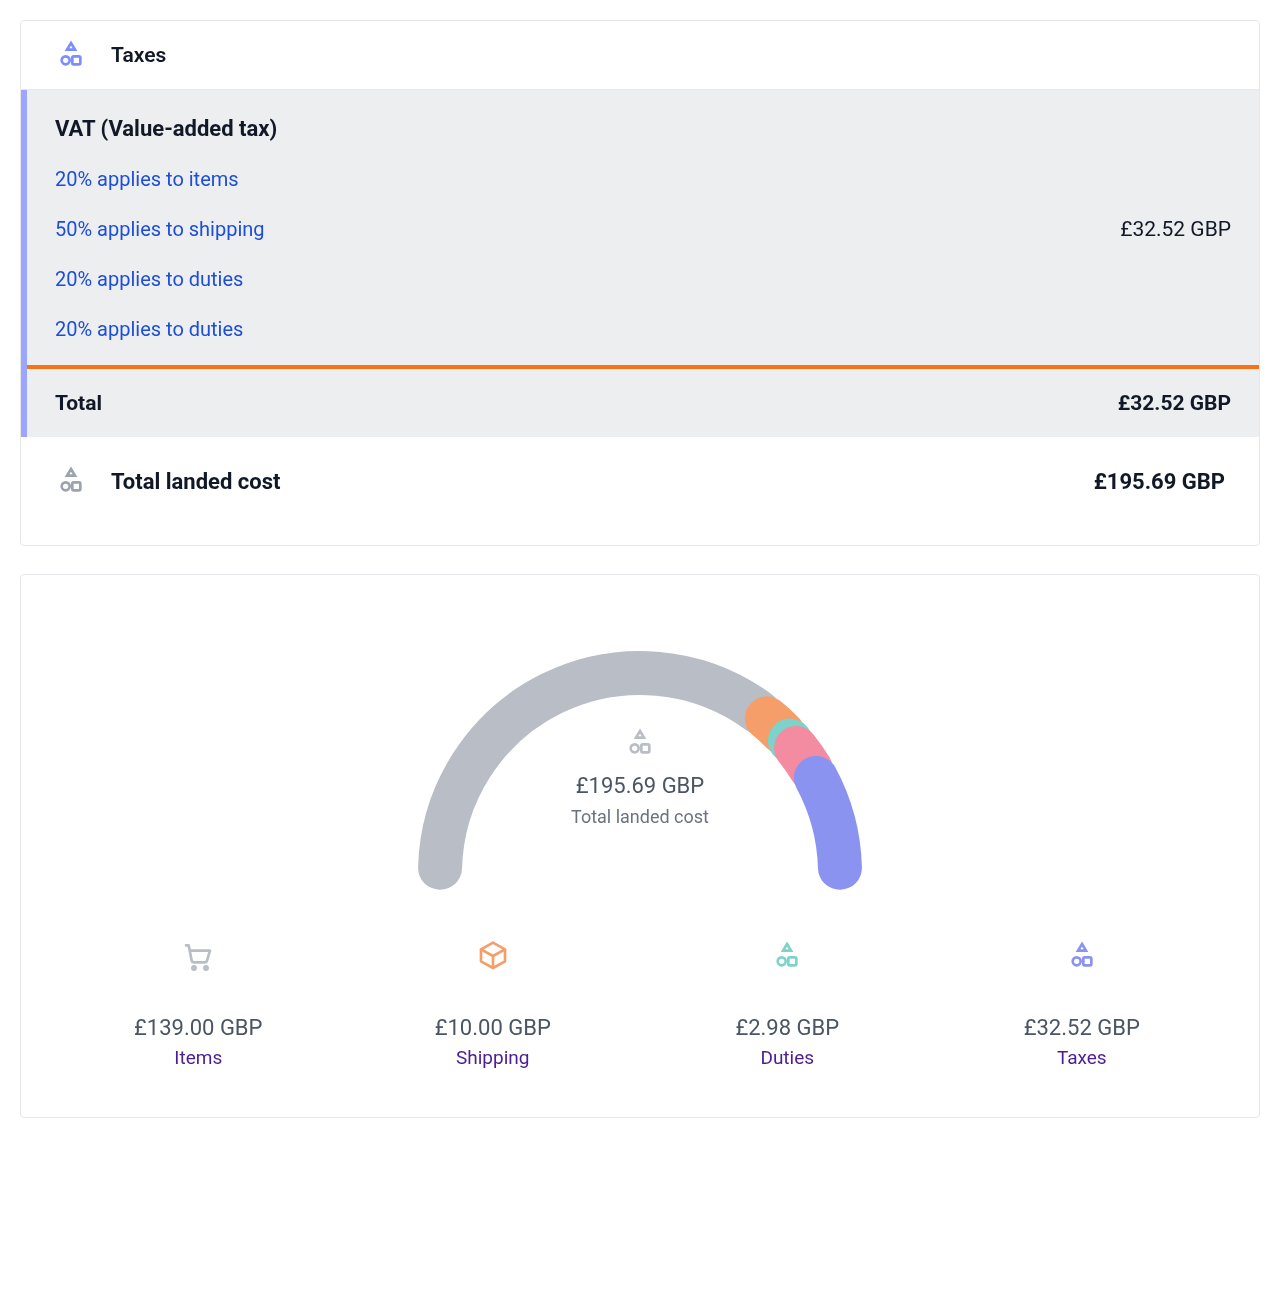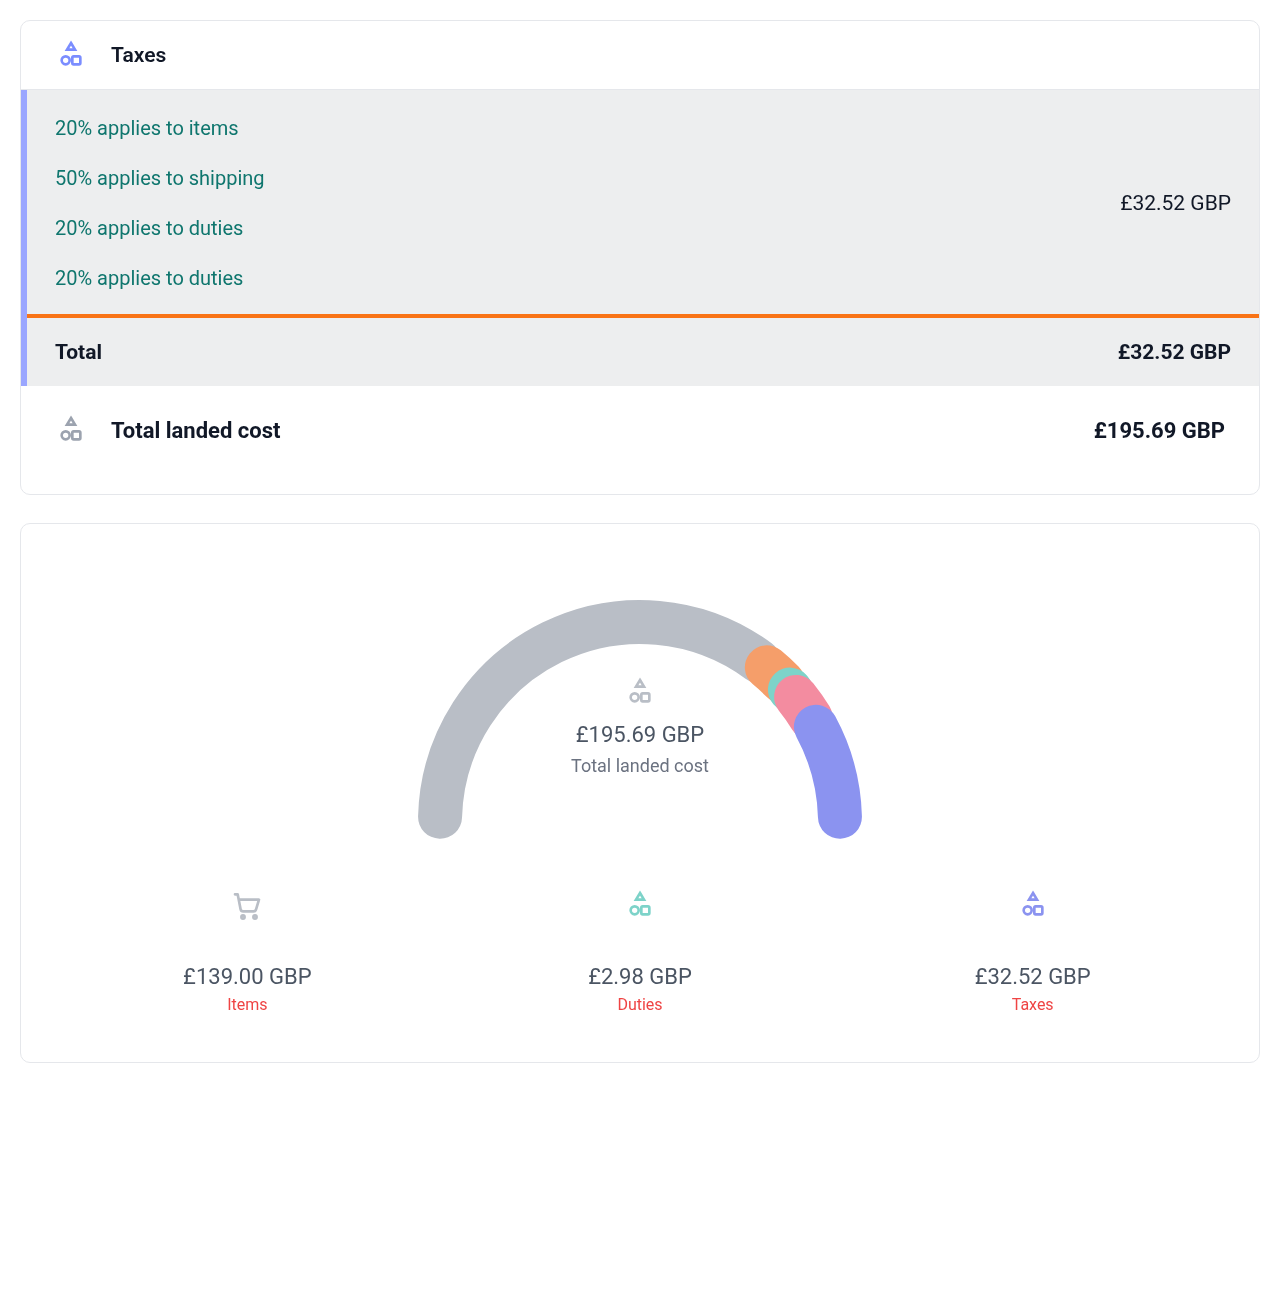--- a/index.html
+++ b/index.html
@@ -8,21 +8,21 @@
       background: #fff;
       padding: 20px;
       color: #1f2937;
       font-size: 18px;
     }
 
     
     .card {
       background: #fff;
       border: 1px solid #e5e7eb;
-      border-radius: 10px;
+      border-radius: 4px;
       overflow: hidden;
     }
     .card + .card { margin-top: 28px; }
 
     .taxes-header {
       display: flex;
       align-items: center;
       gap: 24px;
       padding: 18px 34px;
       border-bottom: 1px solid #e5e7eb;
@@ -57,21 +57,21 @@
       align-items: center;
       gap: 24px;
     }
     .vat-lines { display: flex; flex-direction: column; gap: 26px; }
     .vat-title {
       font-weight: 700;
       font-size: 22px;
       color: #111827;
     }
     .vat-line {
-      color: #0f766e;
+      color: #1d4ed8;
       font-size: 20px;
     }
     .vat-amount {
       margin-left: auto;
       color: #111827;
       font-size: 21px;
     }
     .vat-total {
       border-top: 4px solid #f97316;
       padding: 22px 28px;
@@ -141,22 +141,22 @@
       gap: 6px;
       text-align: center;
     }
     .legend-item .iconslot { height: 38px; display: flex; align-items: center; }
     .legend-item .amount {
       font-size: 22px;
       color: #4b5563;
       margin-top: 34px;
     }
     .legend-item .label {
-      font-size: 16px;
-      color: #ef4444;
+      font-size: 19px;
+      color: #4c1d95;
     }
 
     
     .shapes-icon { display: inline-flex; }
     .shapes-icon svg { width: 28px; height: 28px; }
 
     
     .clr-items   { color: #b9bec6; }
     .clr-ship    { color: #f59e6a; }
     .clr-duties  { color: #7dd3c9; }
@@ -180,20 +180,21 @@
         <circle cx="8" cy="16" r="3"></circle>
         <rect x="13" y="13" width="6" height="6" rx="1"></rect>
       </svg>
     </span>
     <span class="title">Taxes</span>
   </div>
 
   <div class="vat-block">
     <div class="vat-body">
       <div class="vat-lines">
+        <div class="vat-title">VAT (Value-added tax)</div>
         <div class="vat-line">20% applies to items</div>
         <div class="vat-line">50% applies to shipping</div>
         <div class="vat-line">20% applies to duties</div>
         <div class="vat-line">20% applies to duties</div>
       </div>
       <div class="vat-amount">£32.52 GBP</div>
     </div>
     <div class="vat-total">
       <span>Total</span>
       <span class="right">£32.52 GBP</span>
@@ -247,20 +248,31 @@
           <svg viewBox="0 0 24 24" fill="none" stroke="currentColor" stroke-width="2" stroke-linecap="round" stroke-linejoin="round">
             <circle cx="9" cy="21" r="1.2"></circle>
               <circle cx="18" cy="21" r="1.2"></circle>
             <path d="M3 4h2l2.2 11.2a2 2 0 0 0 2 1.6h7.6a2 2 0 0 0 2-1.6L21 8H6"></path>
           </svg>
         </span>
         <div class="amount">£139.00 GBP</div>
         <div class="label">Items</div>
       </div>
 
+      <div class="legend-item">
+        <span class="iconslot cube-icon clr-ship">
+          <svg viewBox="0 0 24 24" fill="none" stroke="currentColor" stroke-width="2" stroke-linejoin="round">
+            <path d="M12 2 L21 7 L12 12 L3 7 Z"></path>
+            <path d="M3 7 v9 l9 5 l9-5 V7"></path>
+            <path d="M12 12 v9"></path>
+          </svg>
+        </span>
+        <div class="amount">£10.00 GBP</div>
+        <div class="label">Shipping</div>
+      </div>
 
       <div class="legend-item">
         <span class="iconslot shapes-icon clr-duties">
           <svg viewBox="0 0 24 24" fill="none" stroke="currentColor" stroke-width="2">
             <path d="M12 3 L15 8 L9 8 Z"></path>
             <circle cx="8" cy="16" r="3"></circle>
             <rect x="13" y="13" width="6" height="6" rx="1"></rect>
           </svg>
         </span>
         <div class="amount">£2.98 GBP</div>

